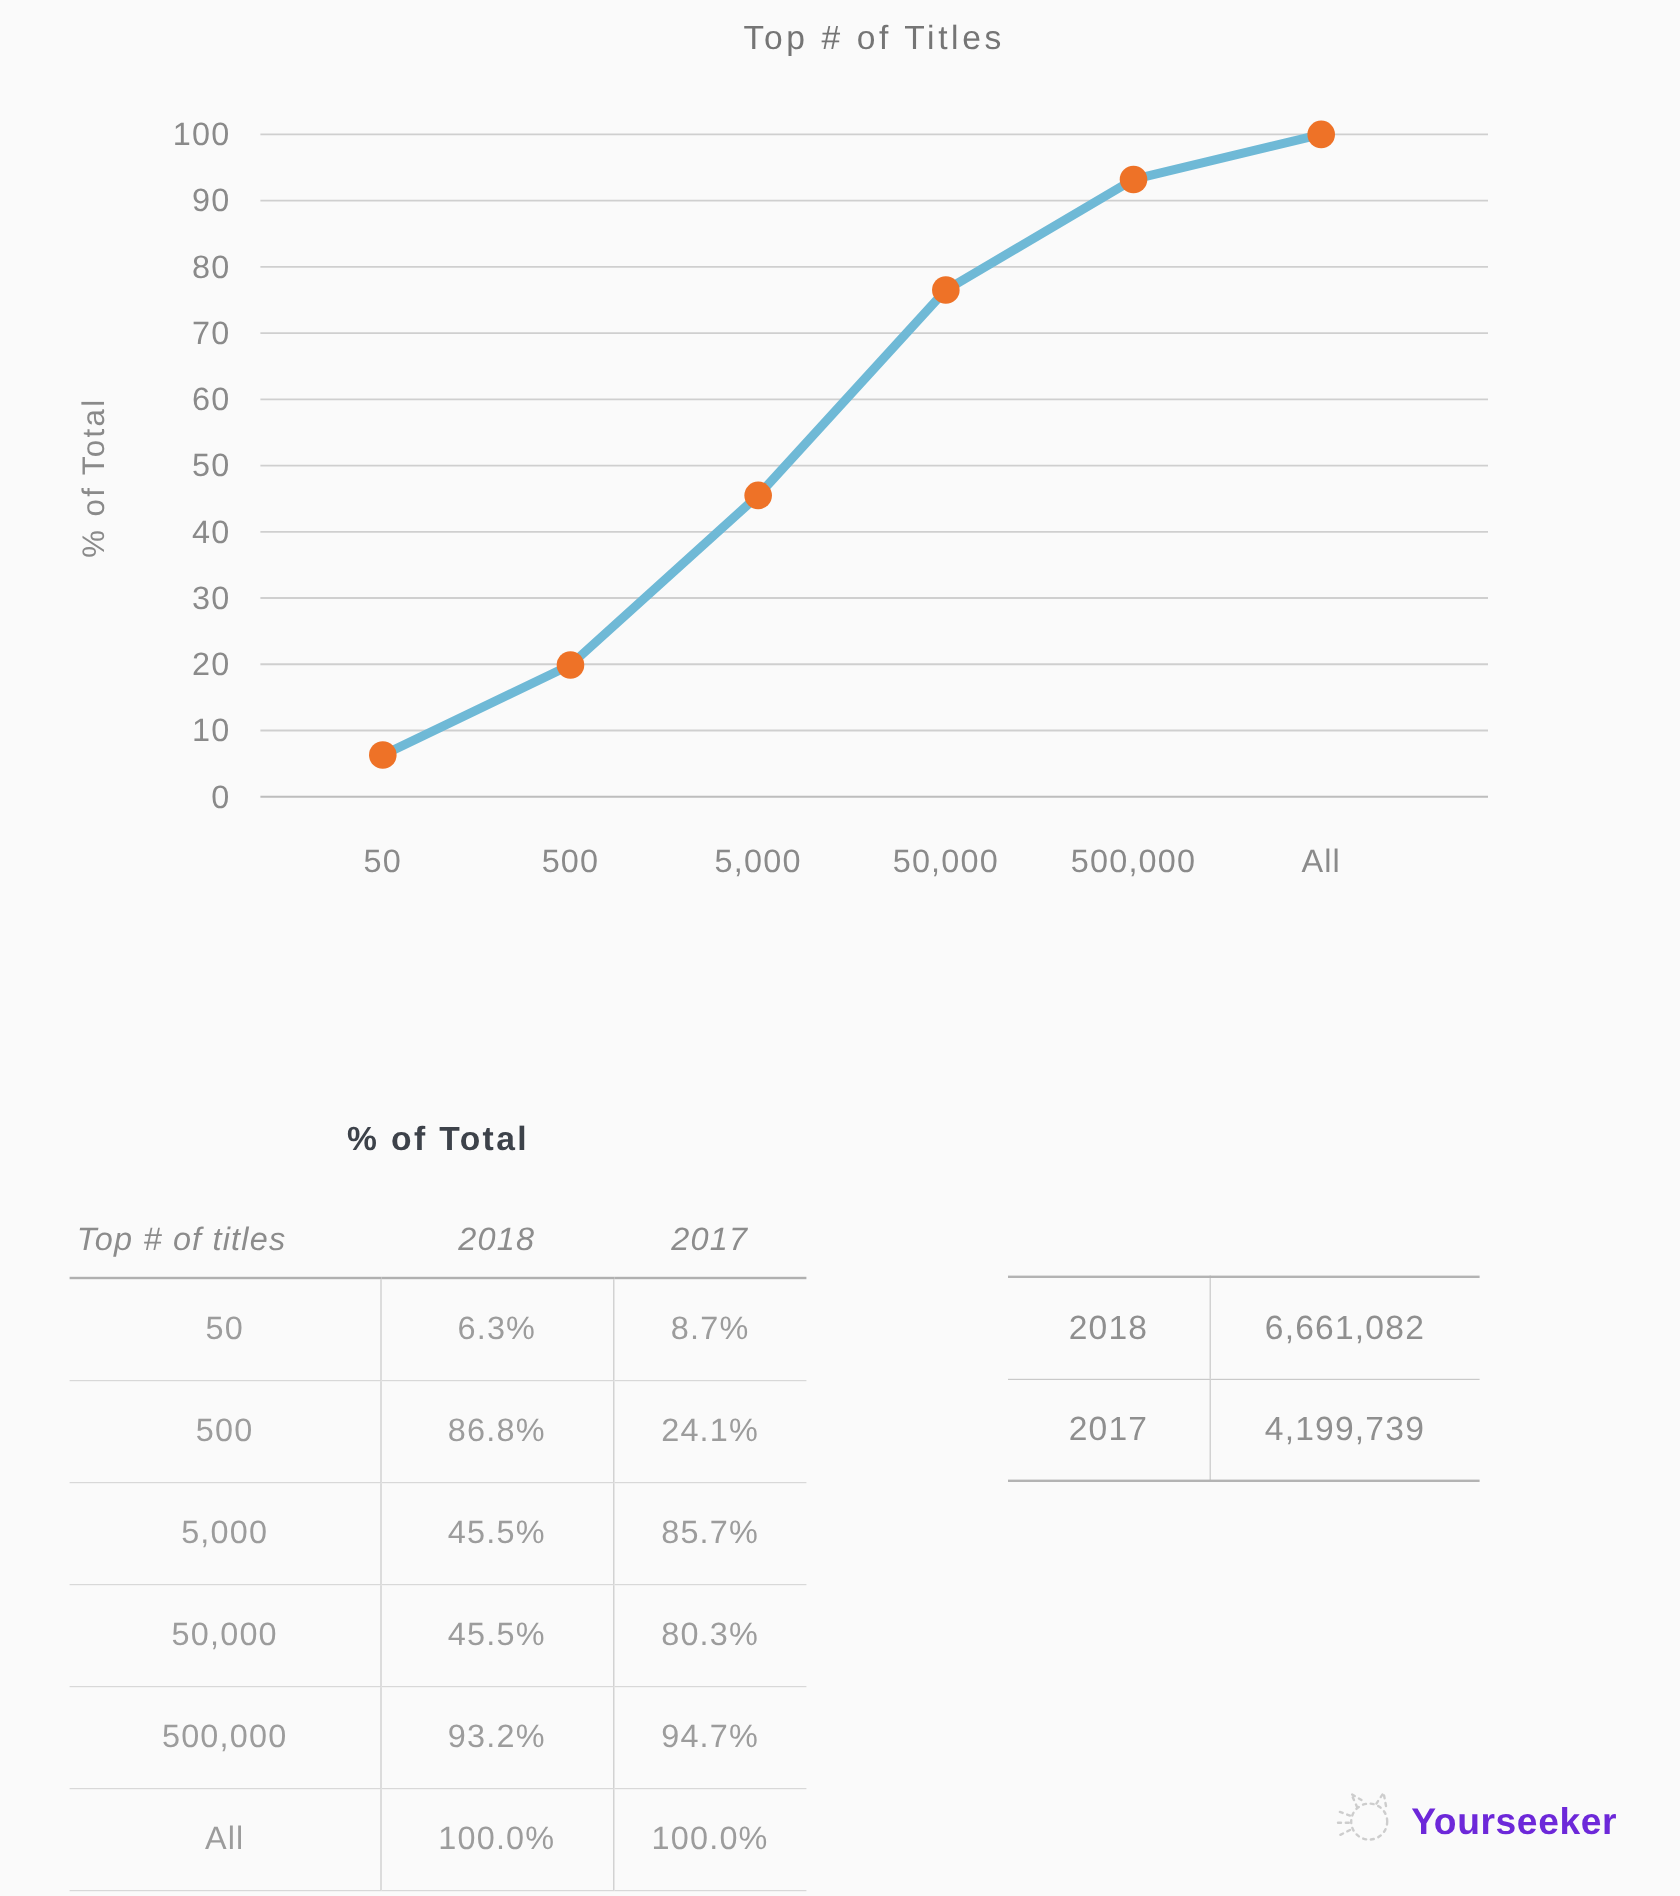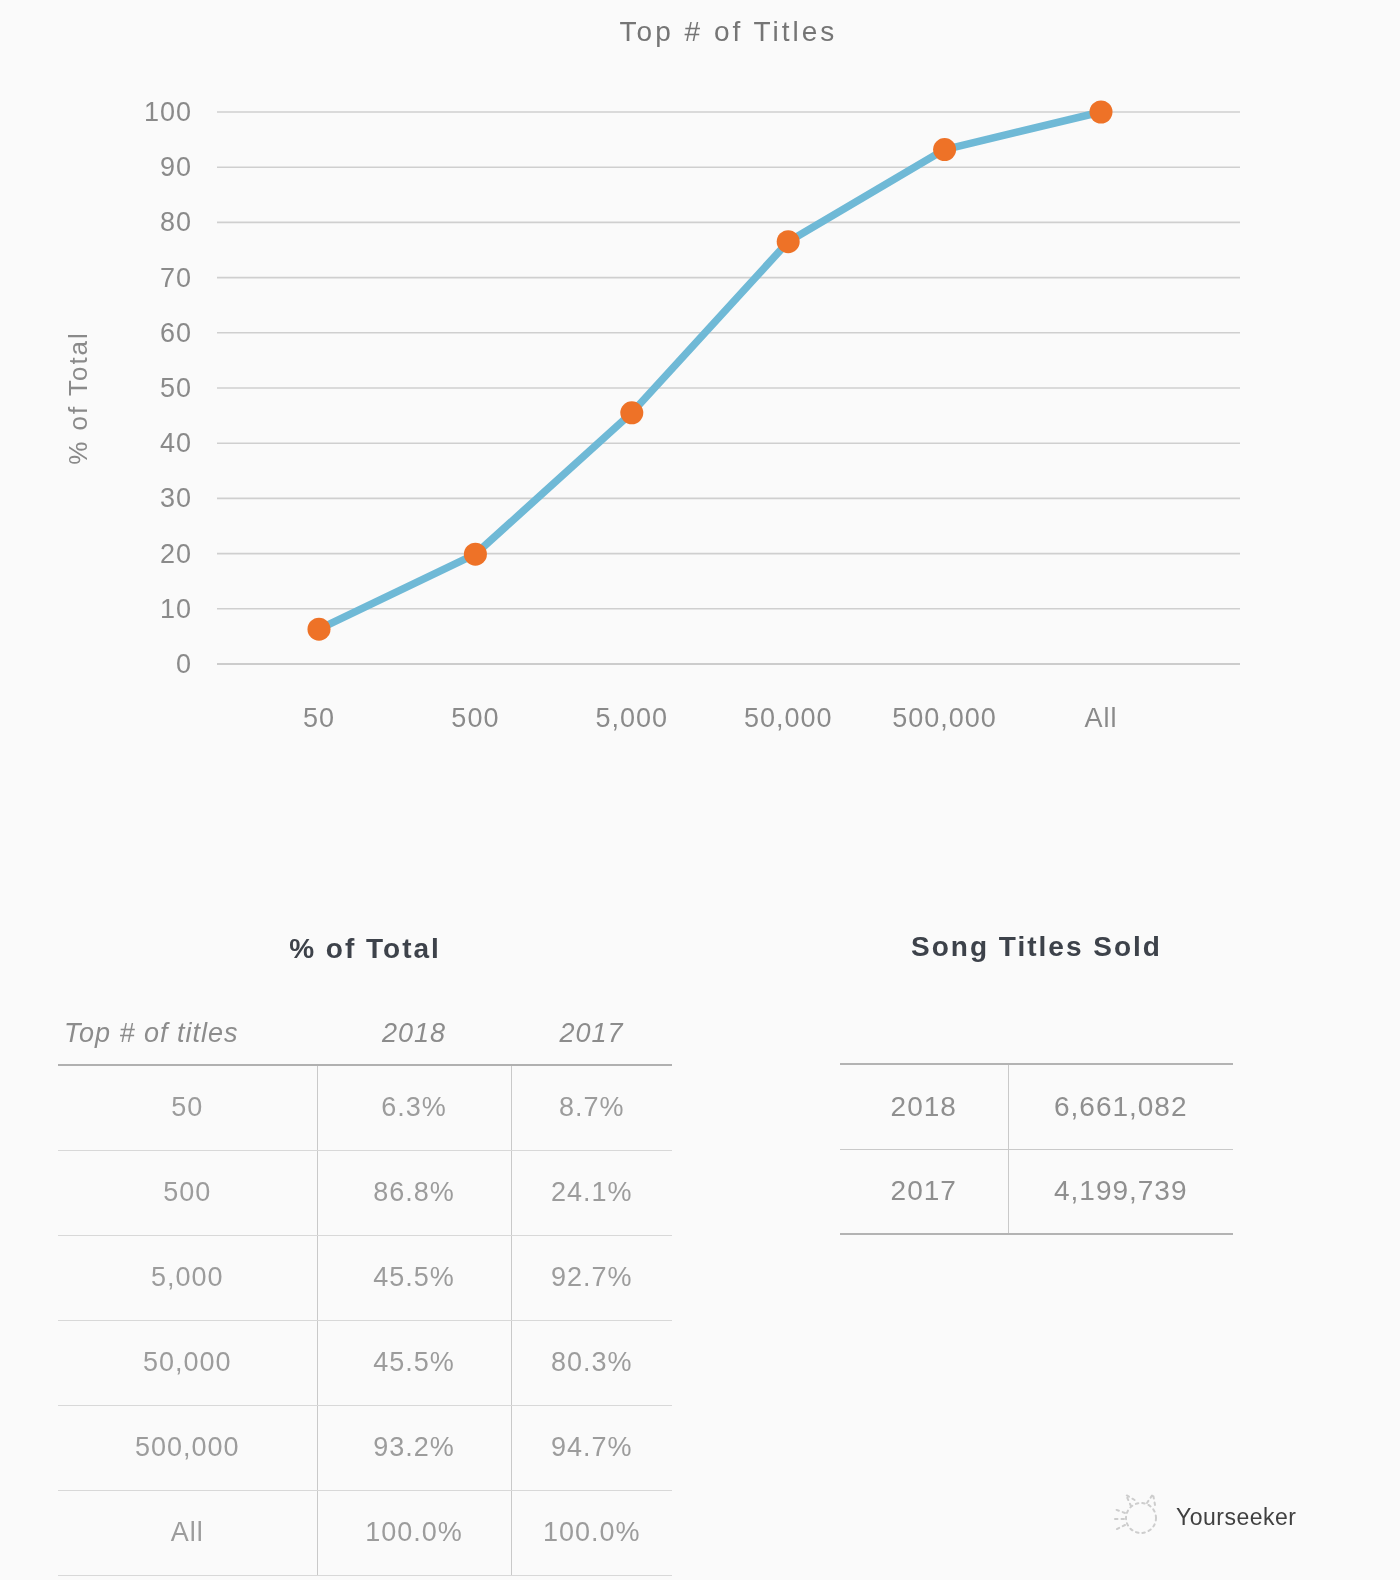--- a/index.html
+++ b/index.html
@@ -55,21 +55,21 @@
   #sold-table tr:first-child td { border-bottom:1.5px solid #c9c9c9; }
   #sold-table td + td { border-left:1.5px solid #c9c9c9; }
   #sold-table col.c1 { width:168px; }
   #sold-table col.c2 { width:225px; }
   
   .watermark {
     position:absolute; left:1110px; top:1490px;
     display:flex; align-items:center; gap:12px;
   }
   .watermark-text {
-    font-size:23px; font-weight:400; letter-spacing:0.5px; color:#404040;
+    font-size:31px; font-weight:700; letter-spacing:0.5px; color:#6d28d9;
   }
 </style>
 </head>
 <body>
 
 <div class="canvas">
 
   <div class="chart-title">Top # of Titles</div>
   <div class="y-axis-label">% of Total</div>
   <svg id="chart-svg" width="1400" height="780" viewBox="0 0 1400 780" aria-hidden="true">
@@ -131,42 +131,41 @@
           <td>8.7%</td>
         </tr>
         <tr>
           <td>500</td>
           <td>86.8%</td>
           <td>24.1%</td>
         </tr>
         <tr>
           <td>5,000</td>
           <td>45.5%</td>
-          <td>92.7%</td>
+          <td>85.7%</td>
         </tr>
         <tr>
           <td>50,000</td>
           <td>45.5%</td>
           <td>80.3%</td>
         </tr>
         <tr>
           <td>500,000</td>
           <td>93.2%</td>
           <td>94.7%</td>
         </tr>
         <tr>
           <td>All</td>
           <td>100.0%</td>
           <td>100.0%</td>
         </tr>
       </tbody>
   </table>
 
   <div class="tbl-title" id="sold-title">
-    <div>Song Titles Sold</div>
   </div>
   <table id="sold-table">
     <colgroup>
         <col class="c1">
         <col class="c2">
       </colgroup>
     <tbody>
         <tr>
           <td>2018</td>
           <td>6,661,082</td>

